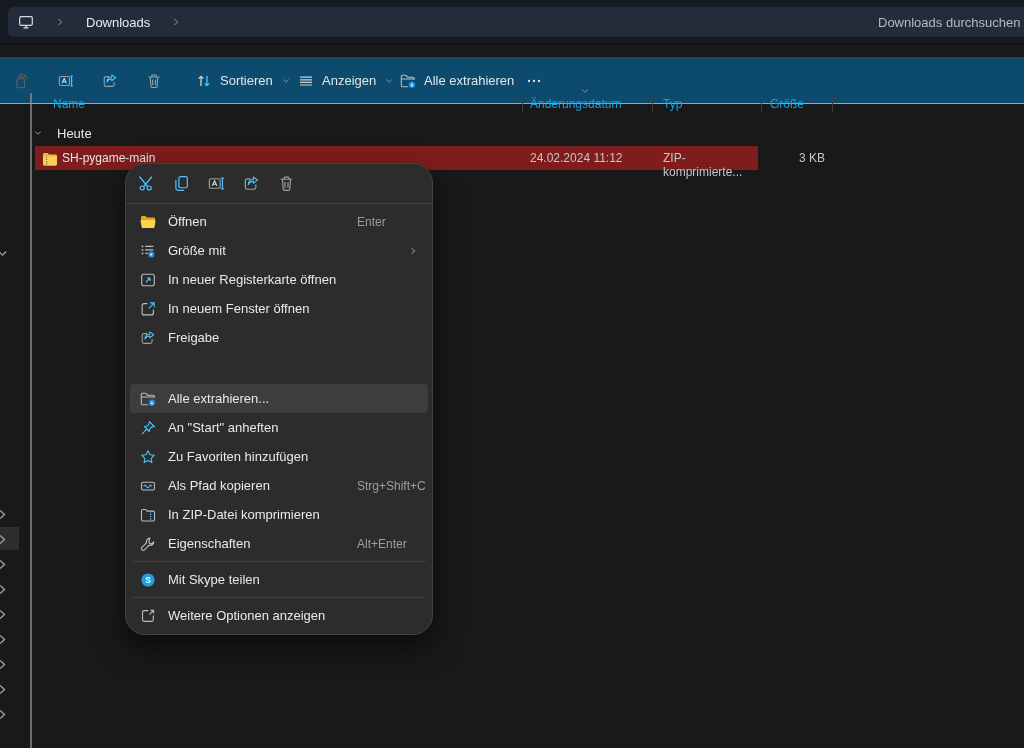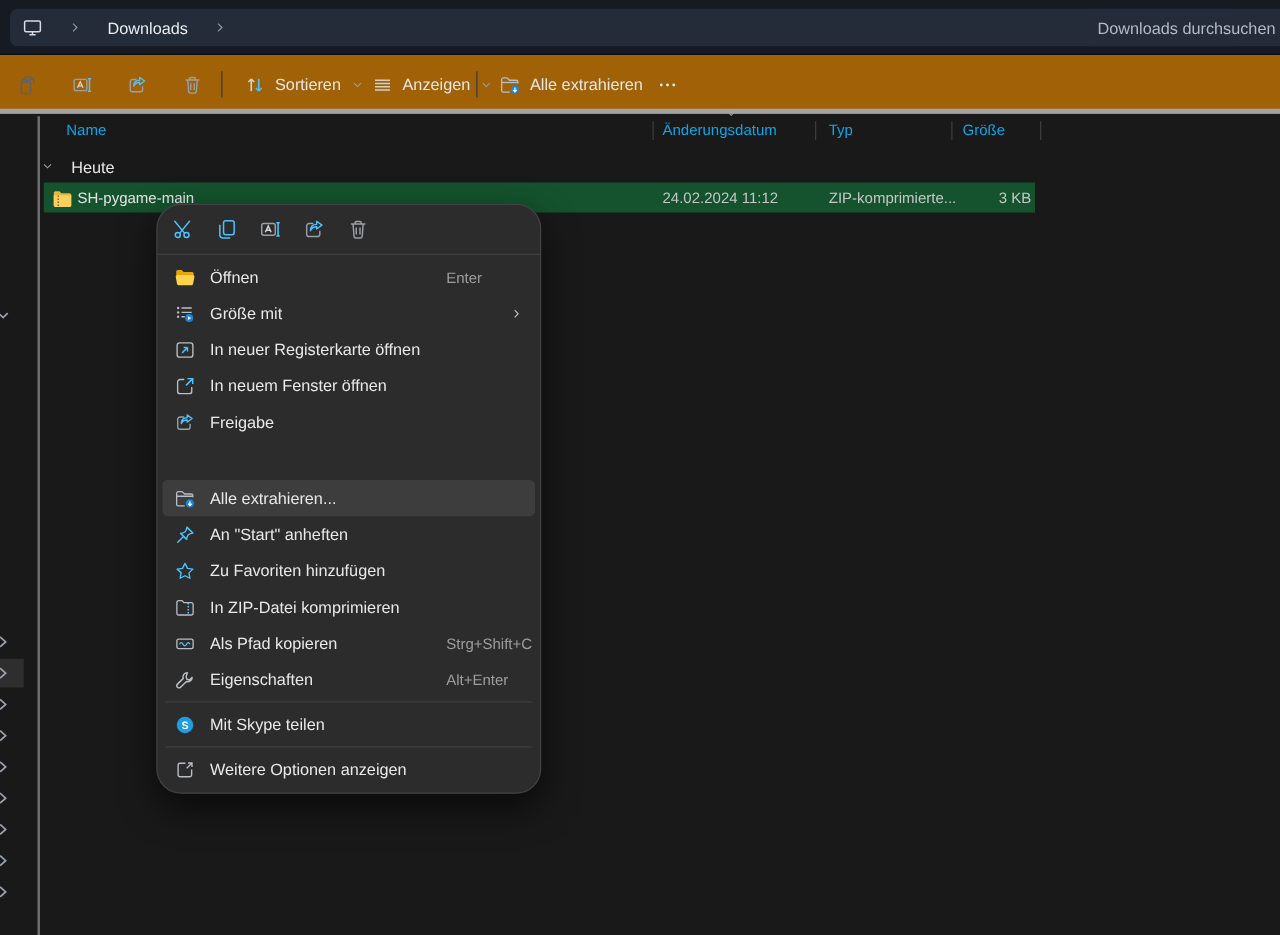--- a/index.html
+++ b/index.html
@@ -7,32 +7,32 @@
   body { font-family:"Liberation Sans", sans-serif; }
   .stage { position:relative; width:1024px; height:748px; background:#191919; overflow:hidden; }
 
   
   .addr-row { position:absolute; left:0; top:0; width:1024px; height:44px; background:#161a23; border-bottom:1px solid #0d0f14; }
   .addr-field { position:absolute; left:8px; top:7px; width:984px; height:30px; background:#242b39; border-radius:6px; display:flex; align-items:center; gap:21px; padding:0 10px; }
   .addr-field .crumb { color:#e9ebee; font-size:13px; }
   .search-field { position:absolute; left:866px; top:7px; width:170px; height:30px; background:#242b39; border-radius:6px; display:flex; align-items:center; padding:0 12px; color:#b4bac6; font-size:13px; }
 
   
-  .toolbar { position:absolute; left:0; top:44px; width:1024px; height:47px; background:#a16207; border-bottom:4px solid #a3a3a3; }
+  .toolbar { position:absolute; left:0; top:57px; width:1024px; height:47px; background:#0c4a6e; border-bottom:1px solid #a3a3a3; }
   .tb-btn { position:absolute; top:8px; height:31px; display:flex; align-items:center; gap:8px; padding:0 8px; border-radius:4px; color:#e6e6e6; font-size:13px; }
   .tb-sep { position:absolute; top:13px; width:1px; height:21px; background:#3a3a3a; }
 
   
   .col-head { position:absolute; top:97px; font-size:12px; color:#0ea5e9; }
   .col-sep { position:absolute; top:97px; width:1px; height:15px; background:#3c3c3c; }
   .sort-caret { position:absolute; left:580px; top:86px; }
 
   
   .group-row { position:absolute; left:33px; top:123px; height:20px; display:flex; align-items:center; gap:14px; color:#e8e8e8; font-size:13px; }
-  .file-row { position:absolute; left:35px; top:146px; width:793px; height:24px; background:#14532d; font-size:12px; }
+  .file-row { position:absolute; left:35px; top:146px; width:723px; height:24px; background:#7f1d1d; font-size:12px; }
   .file-row span { position:absolute; top:5px; }
   .f-icon { position:absolute; left:7px; top:4px; }
   .f-name { left:27px; color:#e4e4e4; }
   .f-date { left:495px; color:#c6c6c6; }
   .f-type { left:628px; color:#c6c6c6; }
   .f-size { left:700px; width:90px; text-align:right; color:#c6c6c6; }
 
   
   .splitter { position:absolute; left:30px; top:93px; width:2px; height:655px; background:#8d8d8d; opacity:.72; }
   .nav-chev { position:absolute; left:-4px; width:13px; height:13px; }
@@ -365,35 +365,35 @@
           <span class="ico ">
             <svg viewBox="0 0 16 16" fill="none" stroke="#4cc2ff" stroke-width="1.1" stroke-linejoin="round">
               <path d="M8 1.7l2 4 4.3.6-3.1 3 .7 4.3L8 11.6l-3.9 2 .8-4.3-3.2-3L6 5.7z"></path>
             </svg>
           </span>
           <span>Zu Favoriten hinzufügen</span>
         </div>
         <div class="menu-item">
           <span class="ico ">
             <svg viewBox="0 0 16 16" fill="none">
+              <rect x="1.5" y="4.3" width="13" height="7.6" rx="1.5" stroke="#b9bec4" stroke-width="1.05"></rect>
+              <path d="M3.6 8.4c.9-1.7 1.9-1.7 2.8 0s1.9 1.7 2.8 0 1.9-1.7 2.8 0" stroke="#4cc2ff" stroke-width="1.05"></path>
+            </svg>
+          </span>
+          <span>Als Pfad kopieren</span>
+          <span class="mi-shortcut">Strg+Shift+C</span>
+        </div>
+        <div class="menu-item">
+          <span class="ico ">
+            <svg viewBox="0 0 16 16" fill="none">
               <path d="M1.5 4A1.5 1.5 0 0 1 3 2.5h2.6L7.1 4.1h5.9a1.5 1.5 0 0 1 1.5 1.5v6.9A1.5 1.5 0 0 1 13 14H3a1.5 1.5 0 0 1-1.5-1.5z" stroke="#b9bec4" stroke-width="1.05"></path>
               <path d="M10.6 4.3v9.4" stroke="#4cc2ff" stroke-width="1.3" stroke-dasharray="1.2 1.2"></path>
             </svg>
           </span>
           <span>In ZIP-Datei komprimieren</span>
-        </div>
-        <div class="menu-item">
-          <span class="ico ">
-            <svg viewBox="0 0 16 16" fill="none">
-              <rect x="1.5" y="4.3" width="13" height="7.6" rx="1.5" stroke="#b9bec4" stroke-width="1.05"></rect>
-              <path d="M3.6 8.4c.9-1.7 1.9-1.7 2.8 0s1.9 1.7 2.8 0 1.9-1.7 2.8 0" stroke="#4cc2ff" stroke-width="1.05"></path>
-            </svg>
-          </span>
-          <span>Als Pfad kopieren</span>
-          <span class="mi-shortcut">Strg+Shift+C</span>
         </div>
         <div class="menu-item">
           <span class="ico ">
             <svg viewBox="0 0 16 16" fill="none" stroke="#b9bec4" stroke-width="1.15">
               <path d="M9.9 2.1a3.5 3.5 0 0 0-3.3 4.6L2 11.3a1.75 1.75 0 0 0 2.5 2.5l4.6-4.6a3.5 3.5 0 0 0 4.6-3.3l-2.2 2.1-2-.6-.6-2z" stroke-linejoin="round"></path>
             </svg>
           </span>
           <span>Eigenschaften</span>
           <span class="mi-shortcut">Alt+Enter</span>
         </div>

